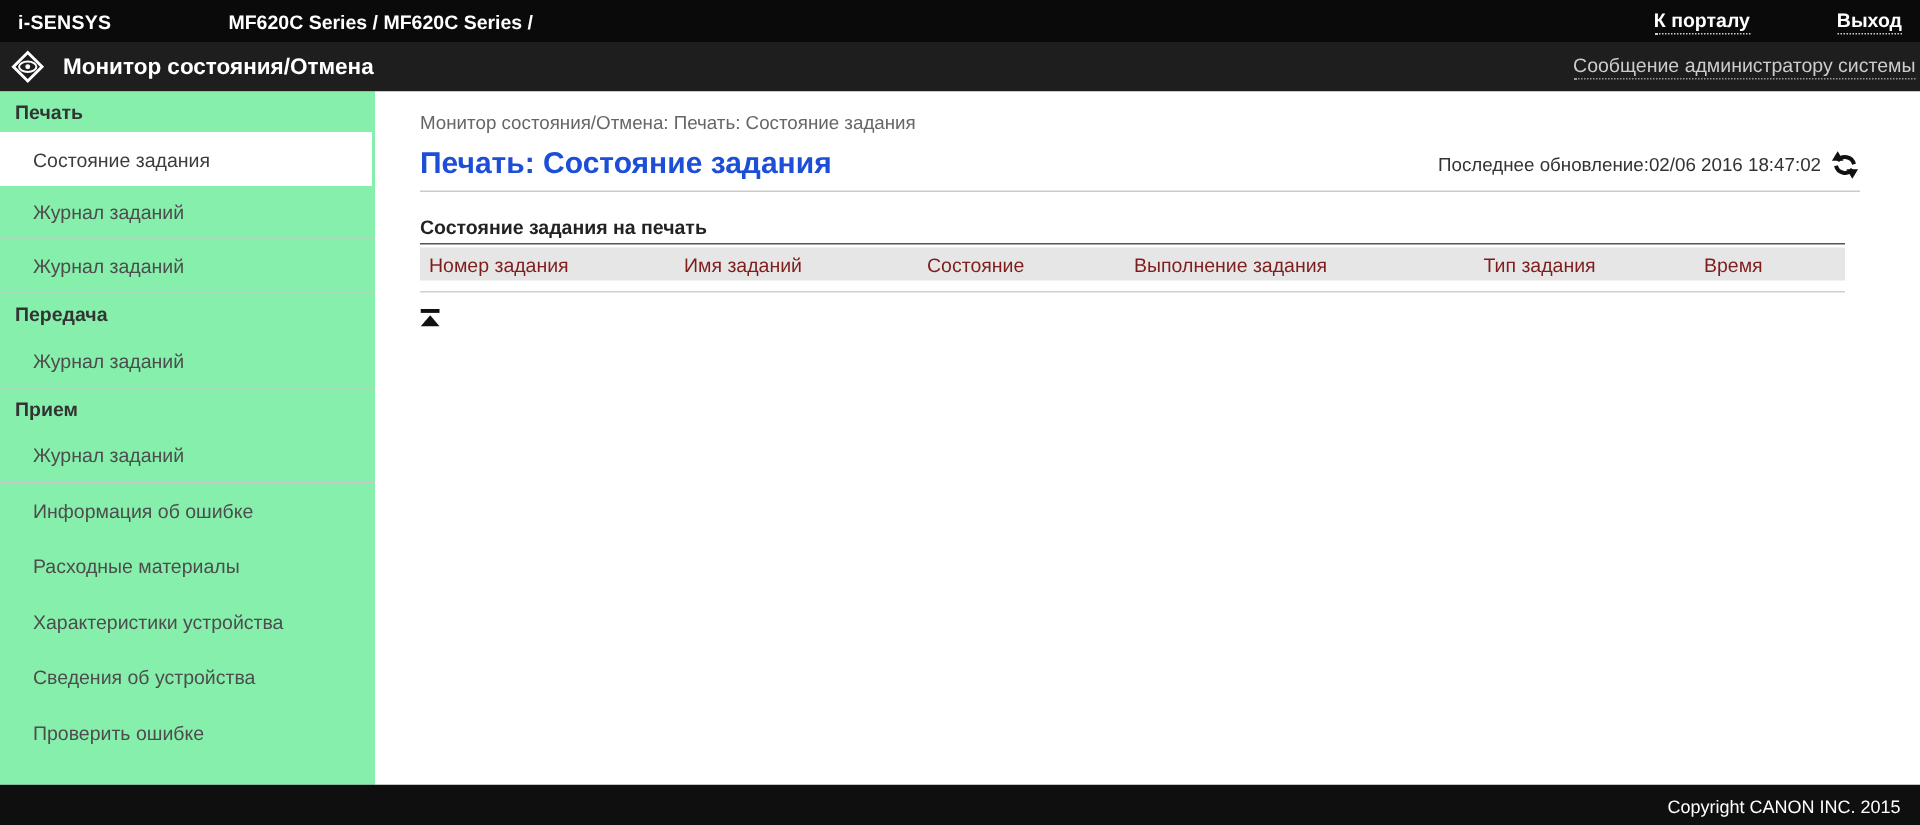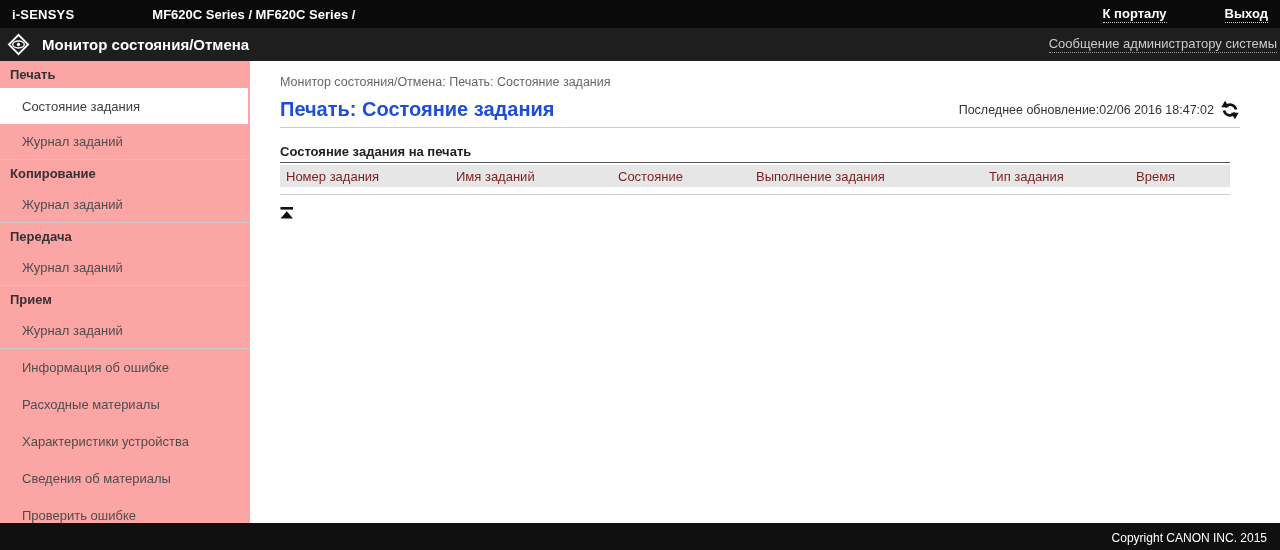--- a/index.html
+++ b/index.html
@@ -60,21 +60,21 @@
 
   
   .content {
     display: flex;
     height: 462px;
   }
 
   
   .sidebar {
     width: 250px;
-    background: #fca5a5;
+    background: #86efac;
     flex-shrink: 0;
     font-size: 13px;
   }
   .sb-group-header {
     height: 27px;
     display: flex;
     align-items: center;
     padding-left: 10px;
     font-weight: bold;
     color: #333;
@@ -209,36 +209,35 @@
 </div>
 
 <div class="content">
 
   <div class="sidebar">
     <div class="sb-group-header">Печать</div>
     <div class="sb-item selected">Состояние задания</div>
     <div class="sb-item">Журнал заданий</div>
     <div class="sb-divider"></div>
 
-    <div class="sb-group-header">Копирование</div>
     <div class="sb-item">Журнал заданий</div>
     <div class="sb-divider"></div>
 
     <div class="sb-group-header">Передача</div>
     <div class="sb-item">Журнал заданий</div>
     <div class="sb-divider"></div>
 
     <div class="sb-group-header">Прием</div>
     <div class="sb-item">Журнал заданий</div>
     <div class="sb-divider"></div>
 
     <div class="sb-item standalone">Информация об ошибке</div>
     <div class="sb-item standalone">Расходные материалы</div>
     <div class="sb-item standalone">Характеристики устройства</div>
-    <div class="sb-item standalone">Сведения об материалы</div>
+    <div class="sb-item standalone">Сведения об устройства</div>
     <div class="sb-item standalone">Проверить ошибке</div>
   </div>
 
   <div class="main">
     <div class="breadcrumb">Монитор состояния/Отмена: Печать: Состояние задания</div>
 
     <div class="title-row">
       <span class="page-title">Печать: Состояние задания</span>
       <span class="spacer"></span>
       <span class="last-update">

